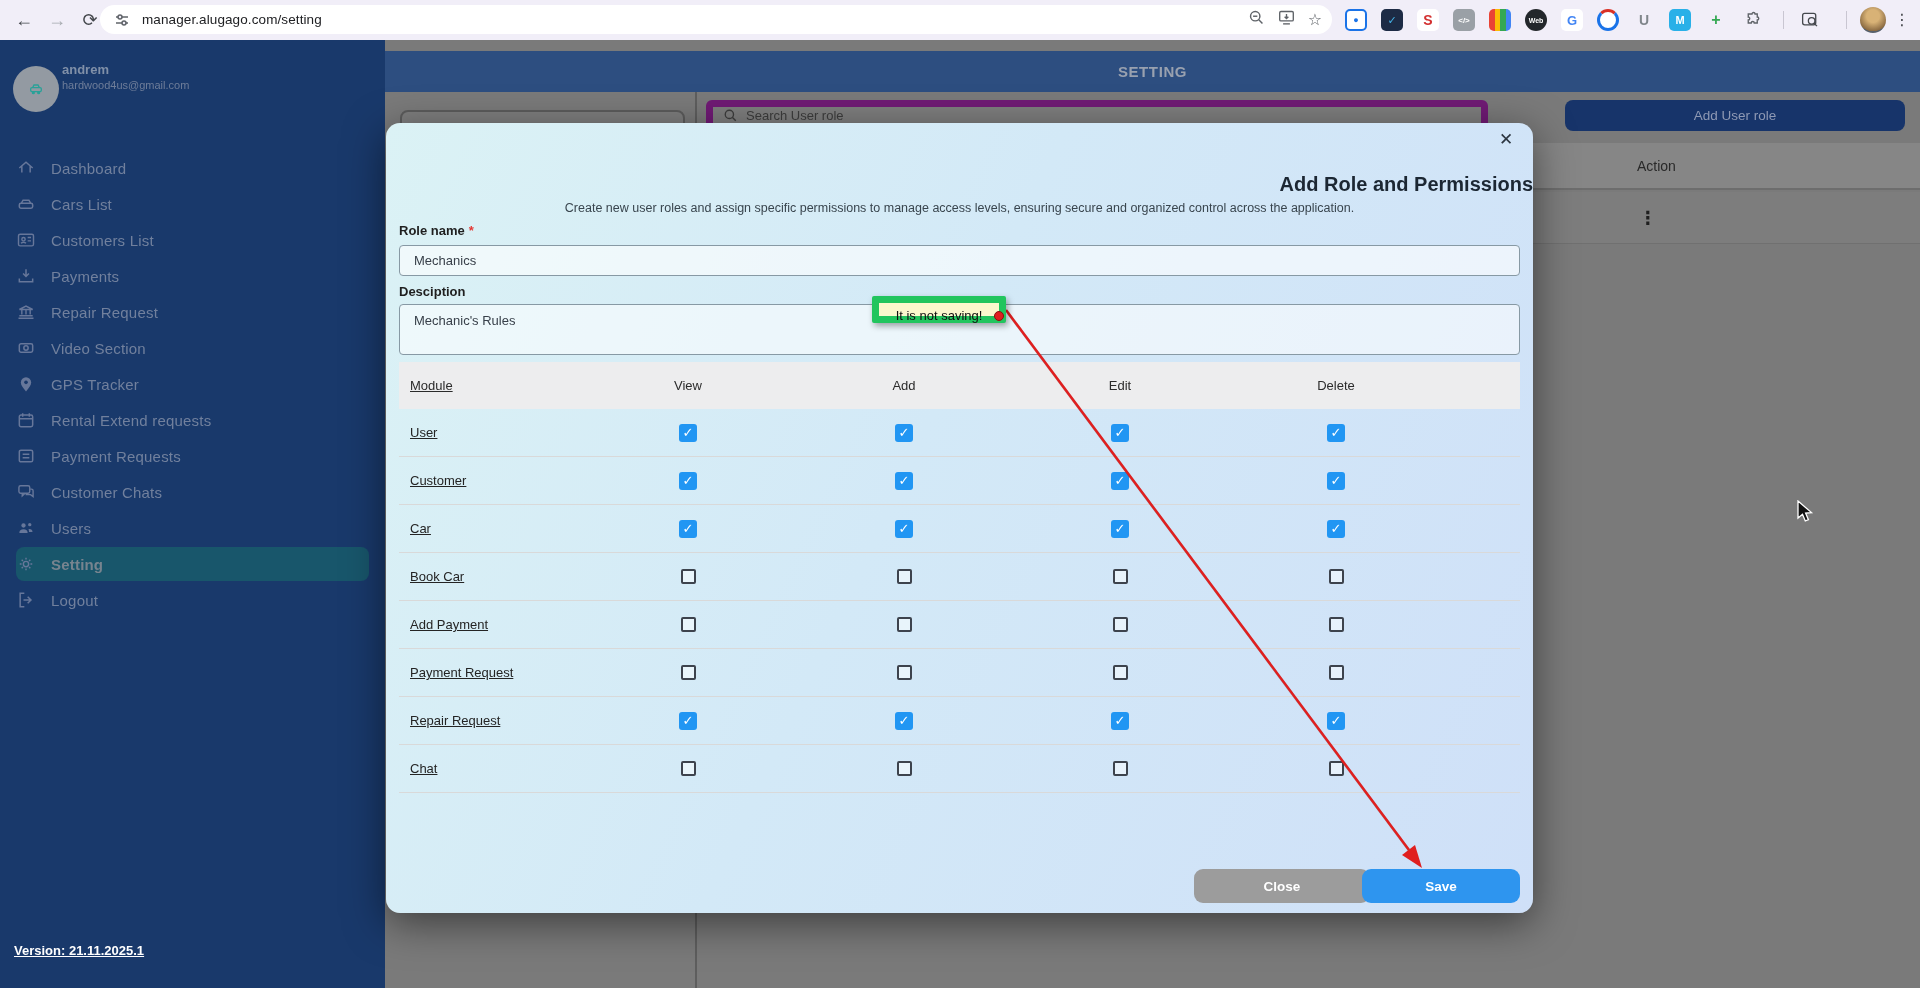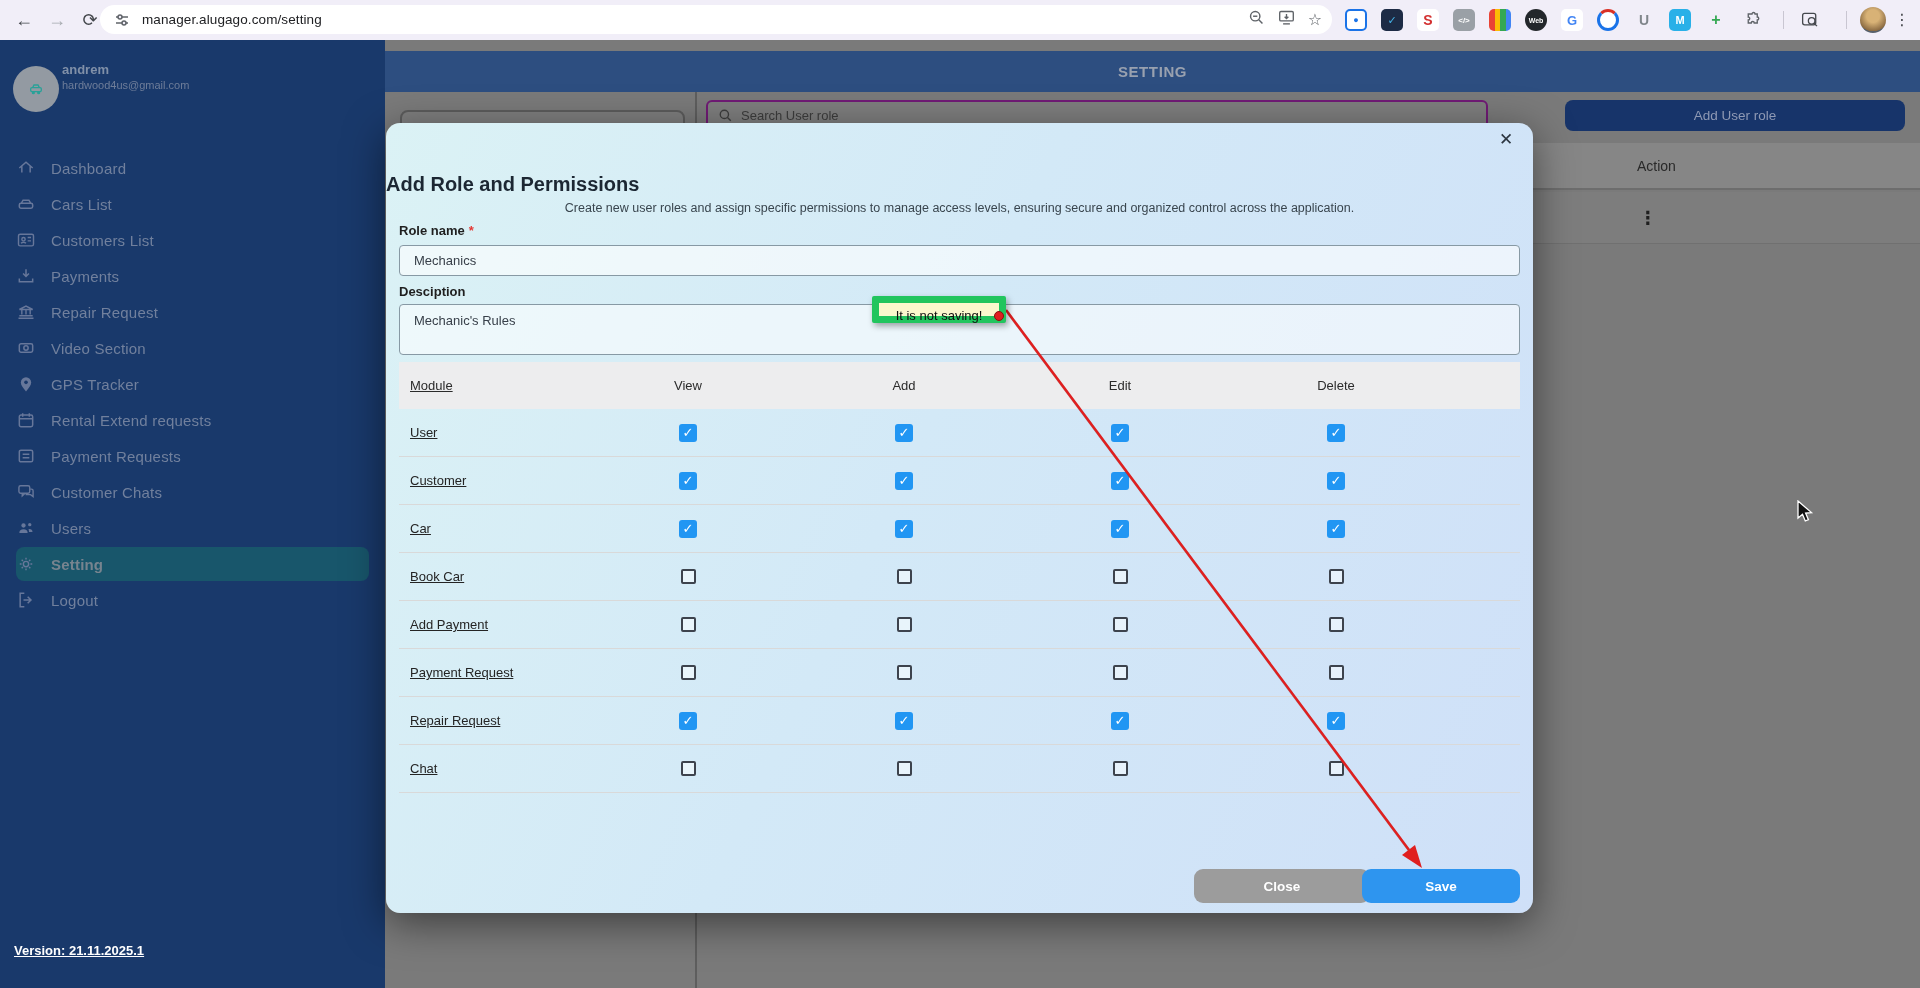--- a/index.html
+++ b/index.html
@@ -44,34 +44,34 @@
   .nav-item.active .lbl { font-weight:bold; color:#77848f; }
   .nav-item > * { position:relative; }
   .version { position:absolute; left:14px; bottom:30px; font-size:13px; font-weight:bold; color:#ffffff;text-decoration:underline; }
 
   
   .main { position:absolute; left:385px; top:40px; right:0; bottom:0; background:#7a7a7a; z-index:15; overflow:hidden; }
   .page-band { position:absolute; left:0; top:11px; width:100%; height:41px; background:#2d4e80; display:flex; align-items:center; justify-content:center; }
   .page-band .t { font-size:15px; font-weight:bold; letter-spacing:.6px; color:#99a1af; }
   .left-panel-box { position:absolute; left:15px; top:70px; width:285px; height:700px; border:2px solid #5c5c5c; border-radius:8px; background:#7e7e7e; }
   .panel-divider { position:absolute; left:310px; top:52px; bottom:0; width:2px; background:#5e5e5e; }
-  .search-box { position:absolute; left:321px; top:60px; width:782px; height:31px; border:2px solid #701a75; border-radius:6px; background:#7e7e7e; display:flex; align-items:center; }
+  .search-box { position:absolute; left:321px; top:60px; width:782px; height:31px; border:7px solid #701a75; border-radius:6px; background:#7e7e7e; display:flex; align-items:center; }
   .search-box .ph { font-size:13px; color:#3d3d3d; margin-left:8px; }
   .add-role-btn { position:absolute; left:1180px; top:60px; width:340px; height:31px; border-radius:8px; background:#17346a; color:#8e99b4; font-size:13.5px; font-weight:500; display:flex; align-items:center; justify-content:center; cursor:pointer; }
   .action-band { position:absolute; left:310px; right:0; top:103px; height:47px; background:#868686; border-bottom:2px solid #6d6d6d; }
   .action-band .h { position:absolute; left:942px; top:0; line-height:47px; font-size:14px; color:#292929; }
   .bg-row { position:absolute; left:310px; right:0; top:152px; height:52px; background:#7d7d7d; border-bottom:1px solid #707070; }
   .bg-row .kebab { position:absolute; left:944px; top:0; line-height:52px; font-size:18px; font-weight:bold; color:#1f1f1f; cursor:pointer; }
 
   
   .modal { position:absolute; left:386px; top:123px; width:1147px; height:790px; border-radius:14px;
            background:linear-gradient(115deg,#dbf2f5 0%,#d3e9f7 45%,#cfe0f8 100%);
            box-shadow:0 10px 40px rgba(0,0,0,.5); z-index:30; }
   .modal-close { position:absolute; right:16px; top:6px; font-size:17px; color:#2c3540; cursor:pointer; width:22px; height:22px; text-align:center; line-height:22px; }
-  .modal-title { position:absolute; top:50px; left:0; width:100%; text-align:left; font-size:20px; font-weight:600; color:#1c2733; }
+  .modal-title { position:absolute; top:50px; left:0; width:100%; text-align:right; font-size:20px; font-weight:600; color:#1c2733; }
   .modal-sub { position:absolute; top:78px; left:0; width:100%; text-align:center; font-size:12.5px; color:#39454e; }
   .f-label { position:absolute; left:13px; font-size:13px; font-weight:bold; color:#1f1f1f; }
   .req { color:#e53935; margin-left:4px; }
   .f-input { position:absolute; left:13px; width:1121px; height:31px; background:rgba(255,255,255,.6); border:1px solid #8799a4; border-radius:4px; font-family:inherit; font-size:13px; color:#38404a; padding:0 14px; outline:none; }
   .f-area { position:absolute; left:13px; width:1121px; height:51px; background:rgba(255,255,255,.55); border:1px solid #8799a4; border-radius:4px; font-family:inherit; font-size:13px; color:#38404a; padding:8px 14px; resize:none; outline:none; }
 
   .perm-table { position:absolute; left:13px; top:239px; width:1121px; }
   .p-row { display:grid; grid-template-columns:181px 216px 216px 216px 216px; align-items:center; height:48px; border-bottom:1px solid #d9d9d9; }
   .p-head { height:47px; background:#ededee; border-bottom:none; }
   .p-head .c { font-size:13px; color:#2b2b2b; font-weight:500; }

